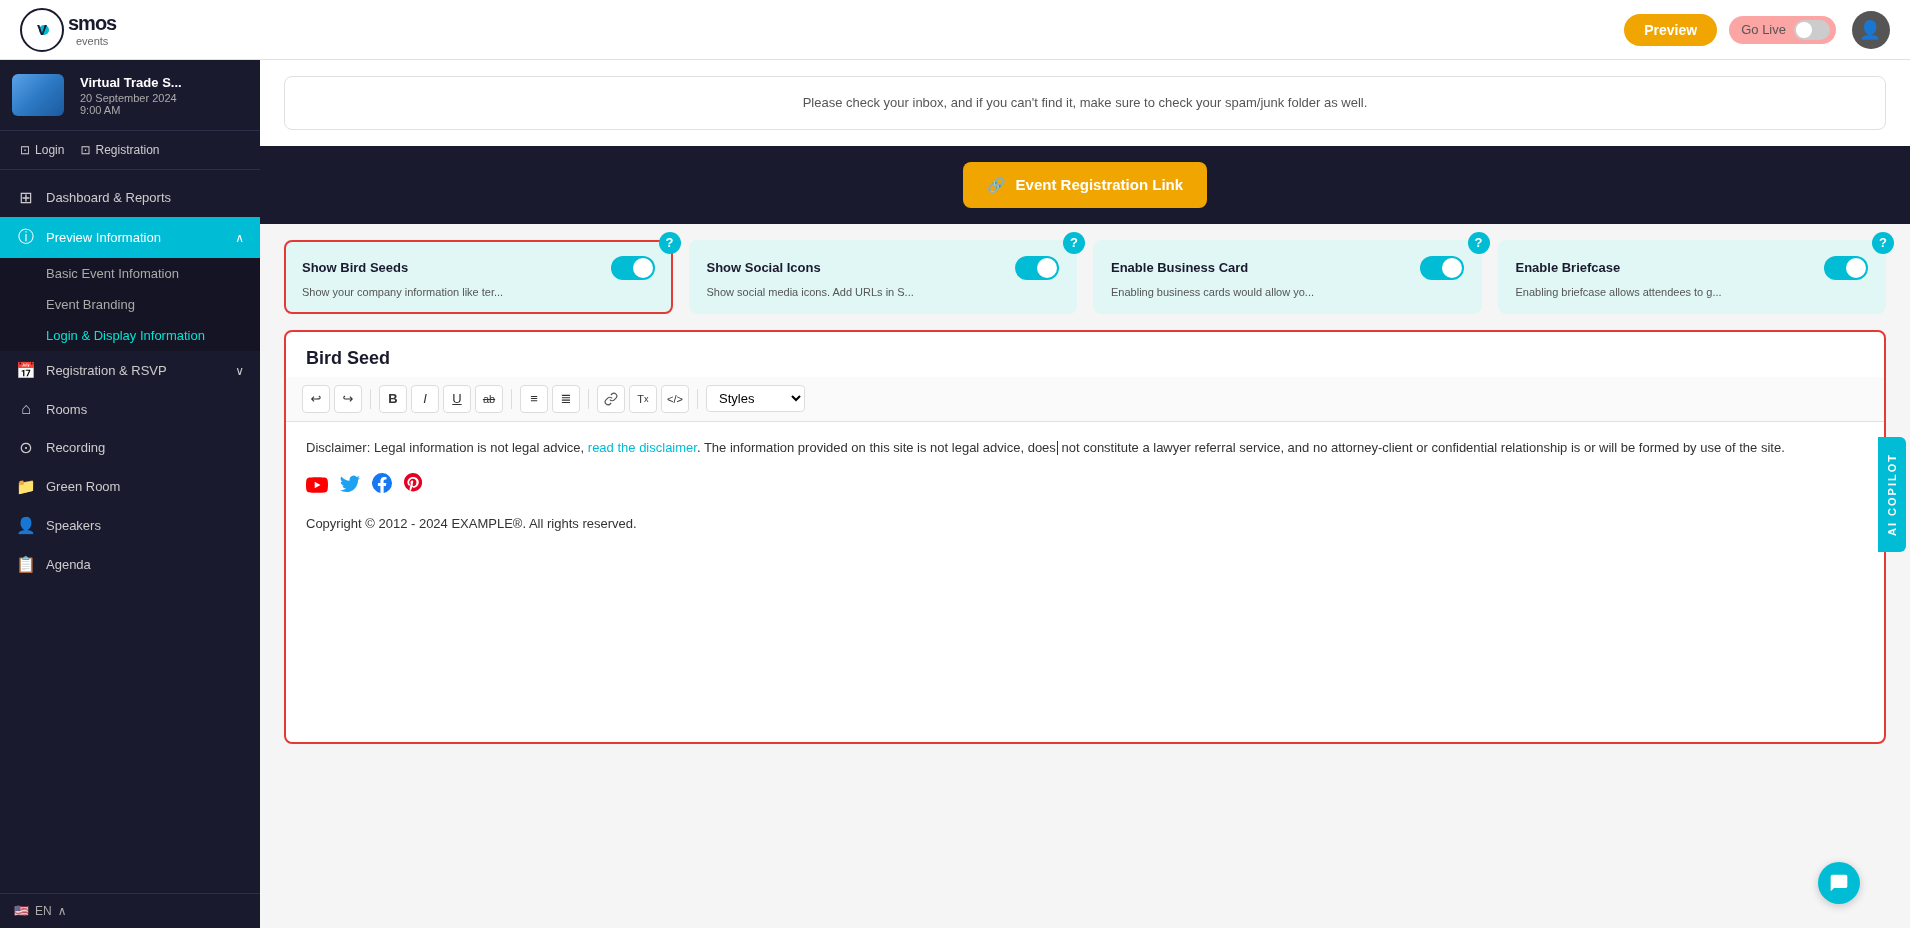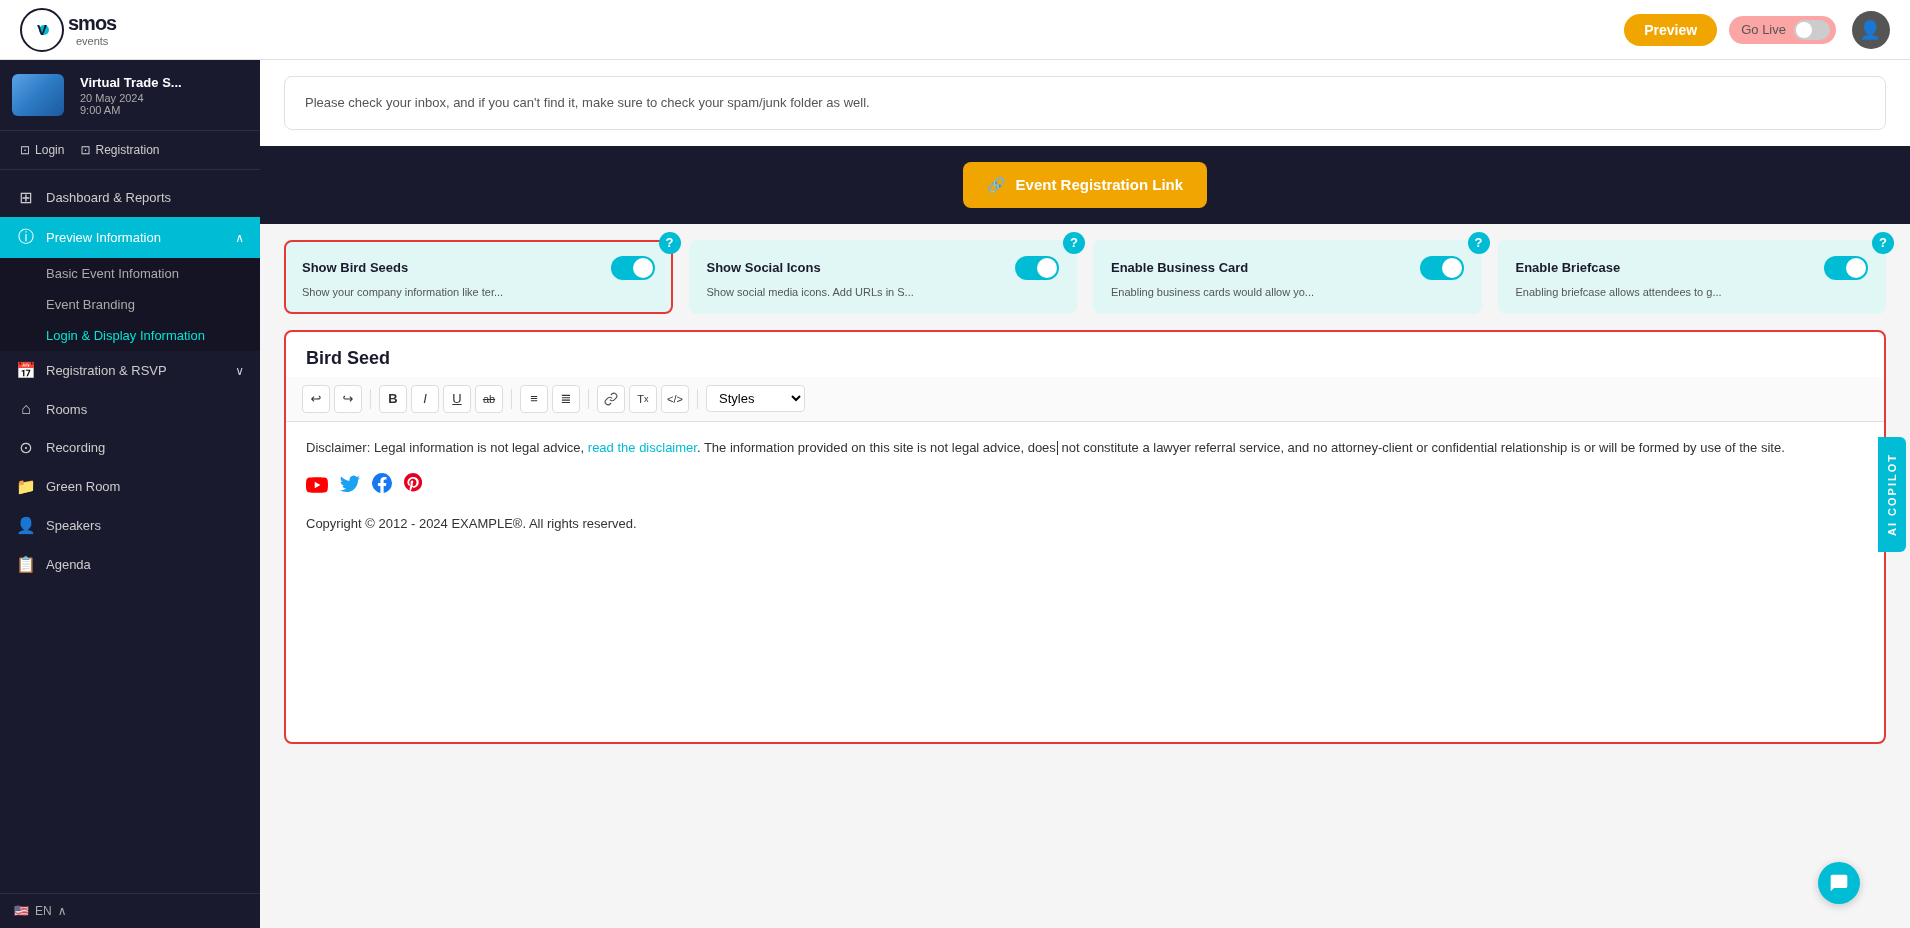--- a/index.html
+++ b/index.html
@@ -179,20 +179,21 @@
     }
     .email-notice {
       flex: 1;
       background: #fff;
       border: 1px solid #e0e0e0;
       border-radius: 8px;
       padding: 16px 20px;
       font-size: 13px;
       color: #555;
       line-height: 1.5;
+      text-align: center;
     }
     .event-reg-link-btn {
       background: #f0a500;
       color: #fff;
       border: none;
       border-radius: 8px;
       padding: 14px 24px;
       font-size: 15px;
       font-weight: 600;
       cursor: pointer;
@@ -428,21 +429,21 @@
 <div class="main-layout">
 
   <div class="sidebar">
 
     <div class="event-card">
       <div class="event-thumb">
         <div class="event-thumb-inner"></div>
       </div>
       <div class="event-info">
         <div class="event-name">Virtual Trade S...</div>
-        <div class="event-date">20 May 2024</div>
+        <div class="event-date">20 September 2024</div>
         <div class="event-time">9:00 AM</div>
       </div>
     </div>
 
     <div class="sidebar-actions">
       <div class="sidebar-action-btn">
         <span>⊡</span>
         <span>Login</span>
       </div>
       <div class="sidebar-action-btn">

